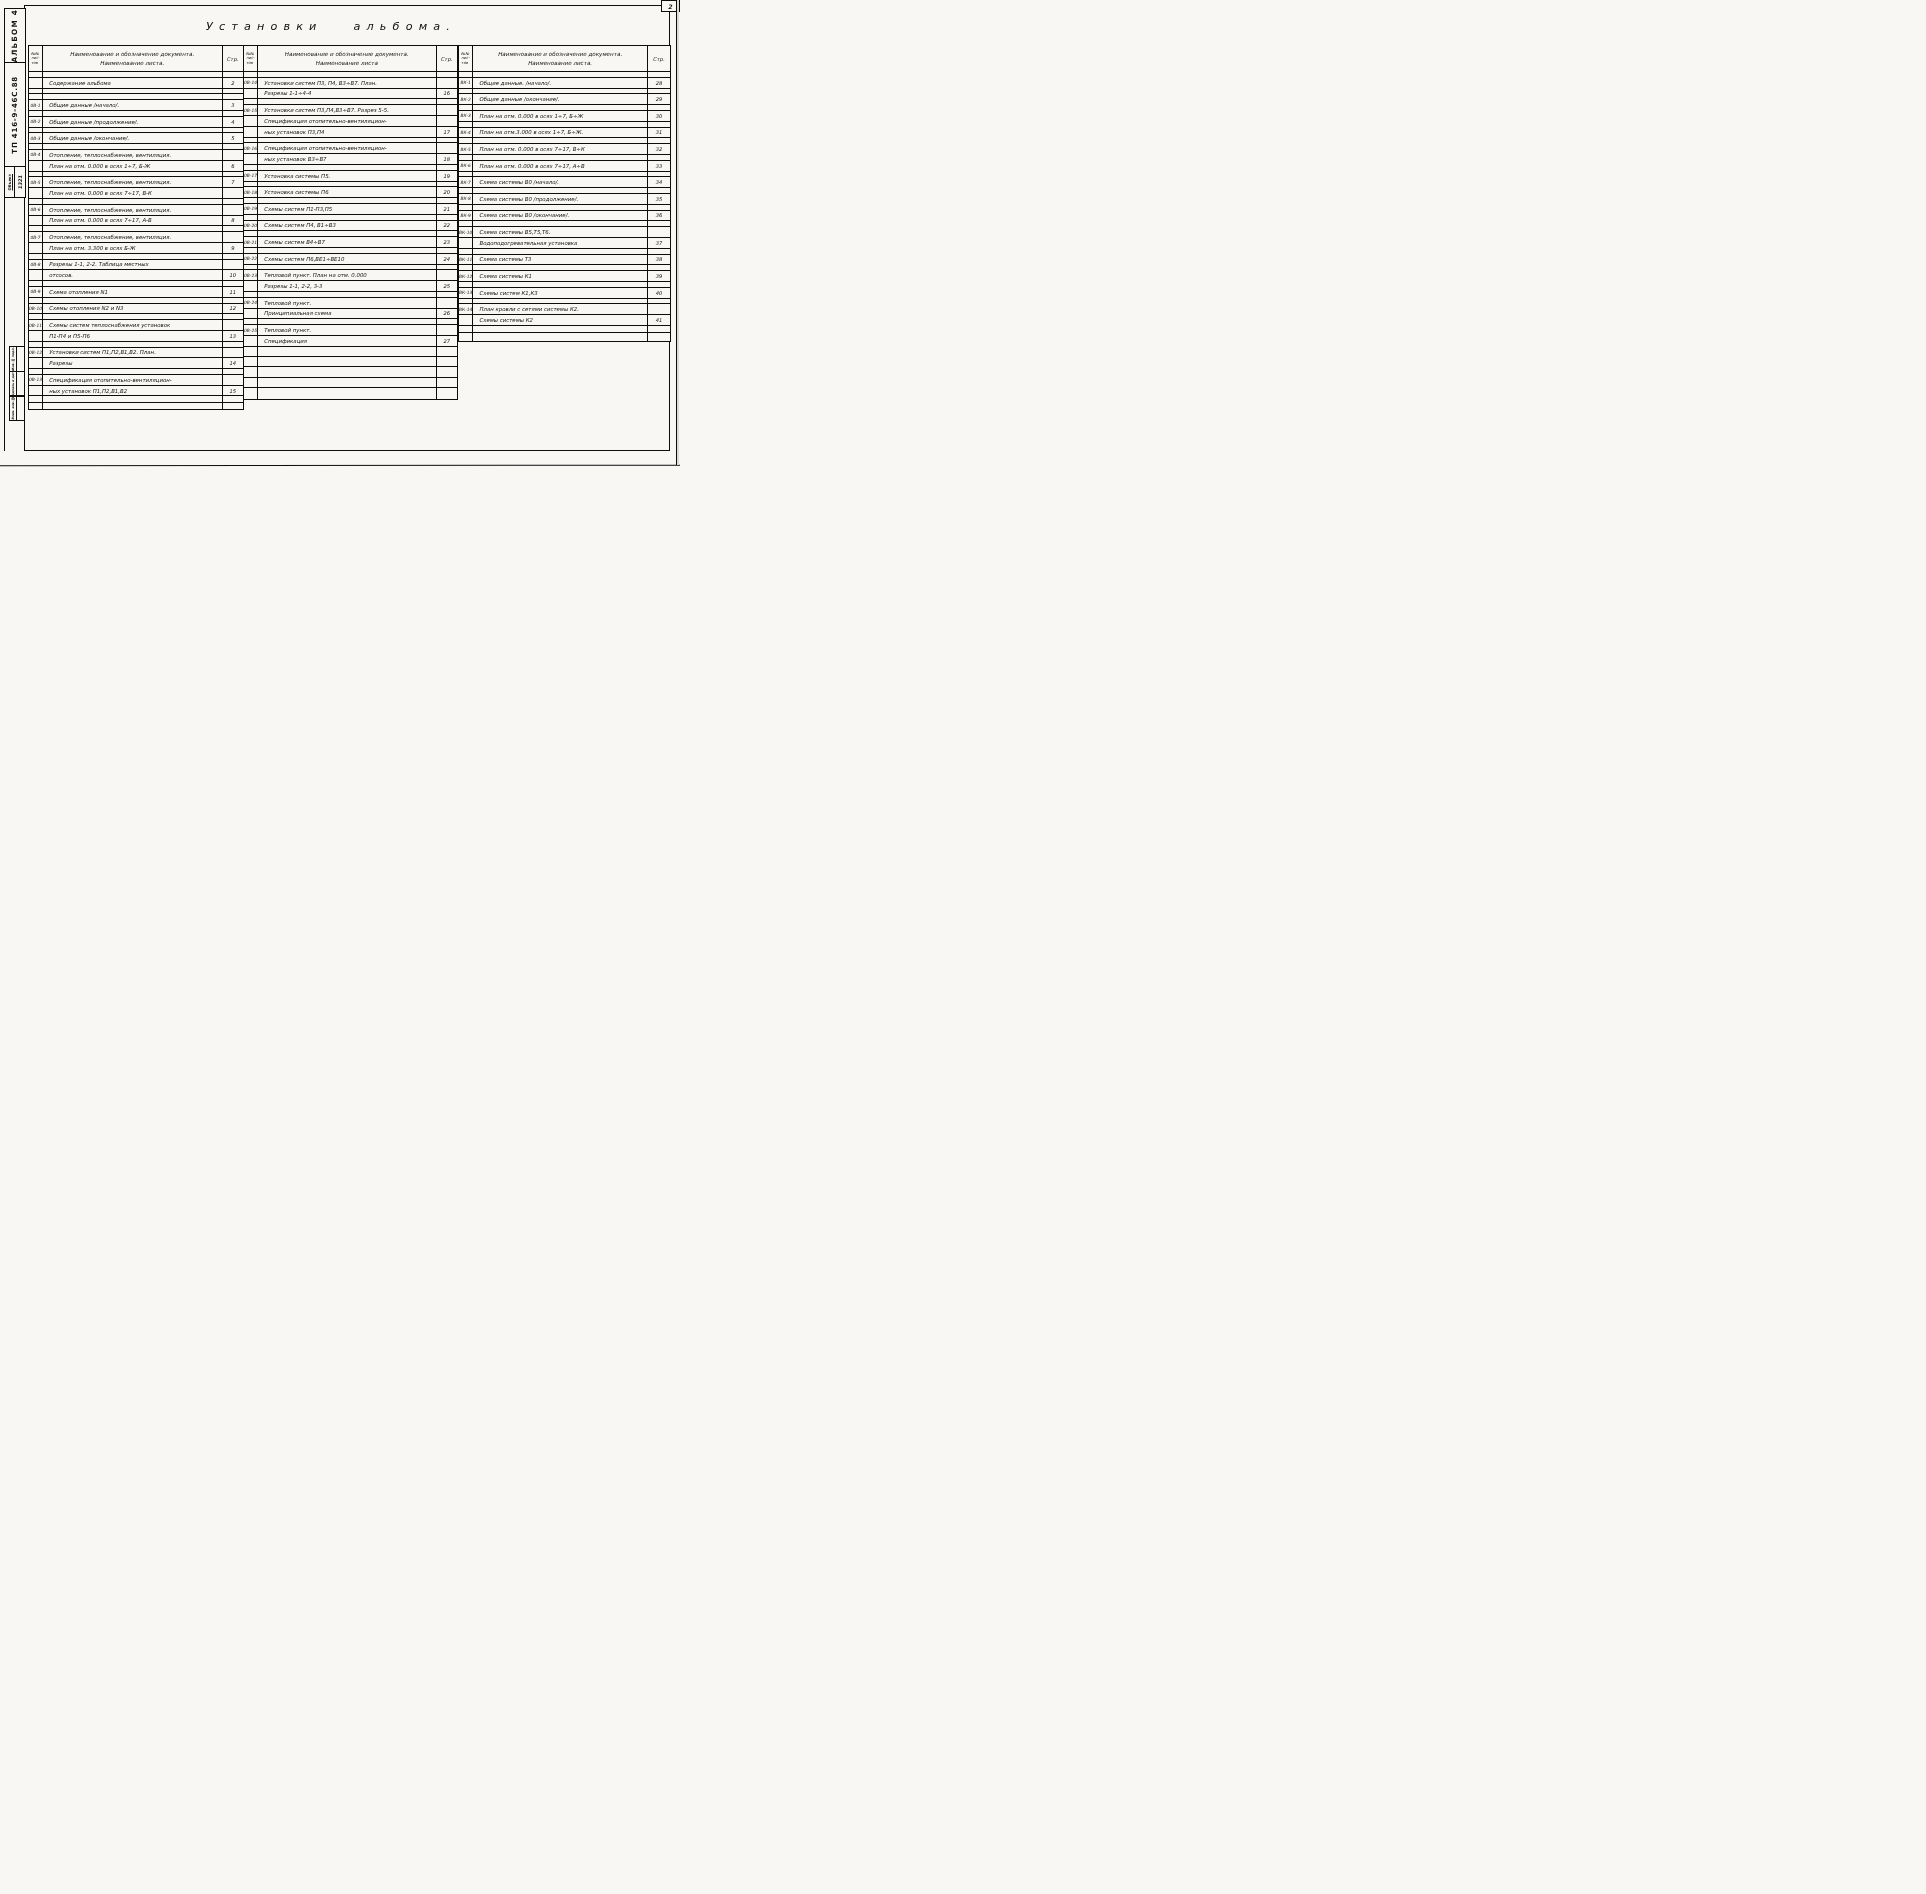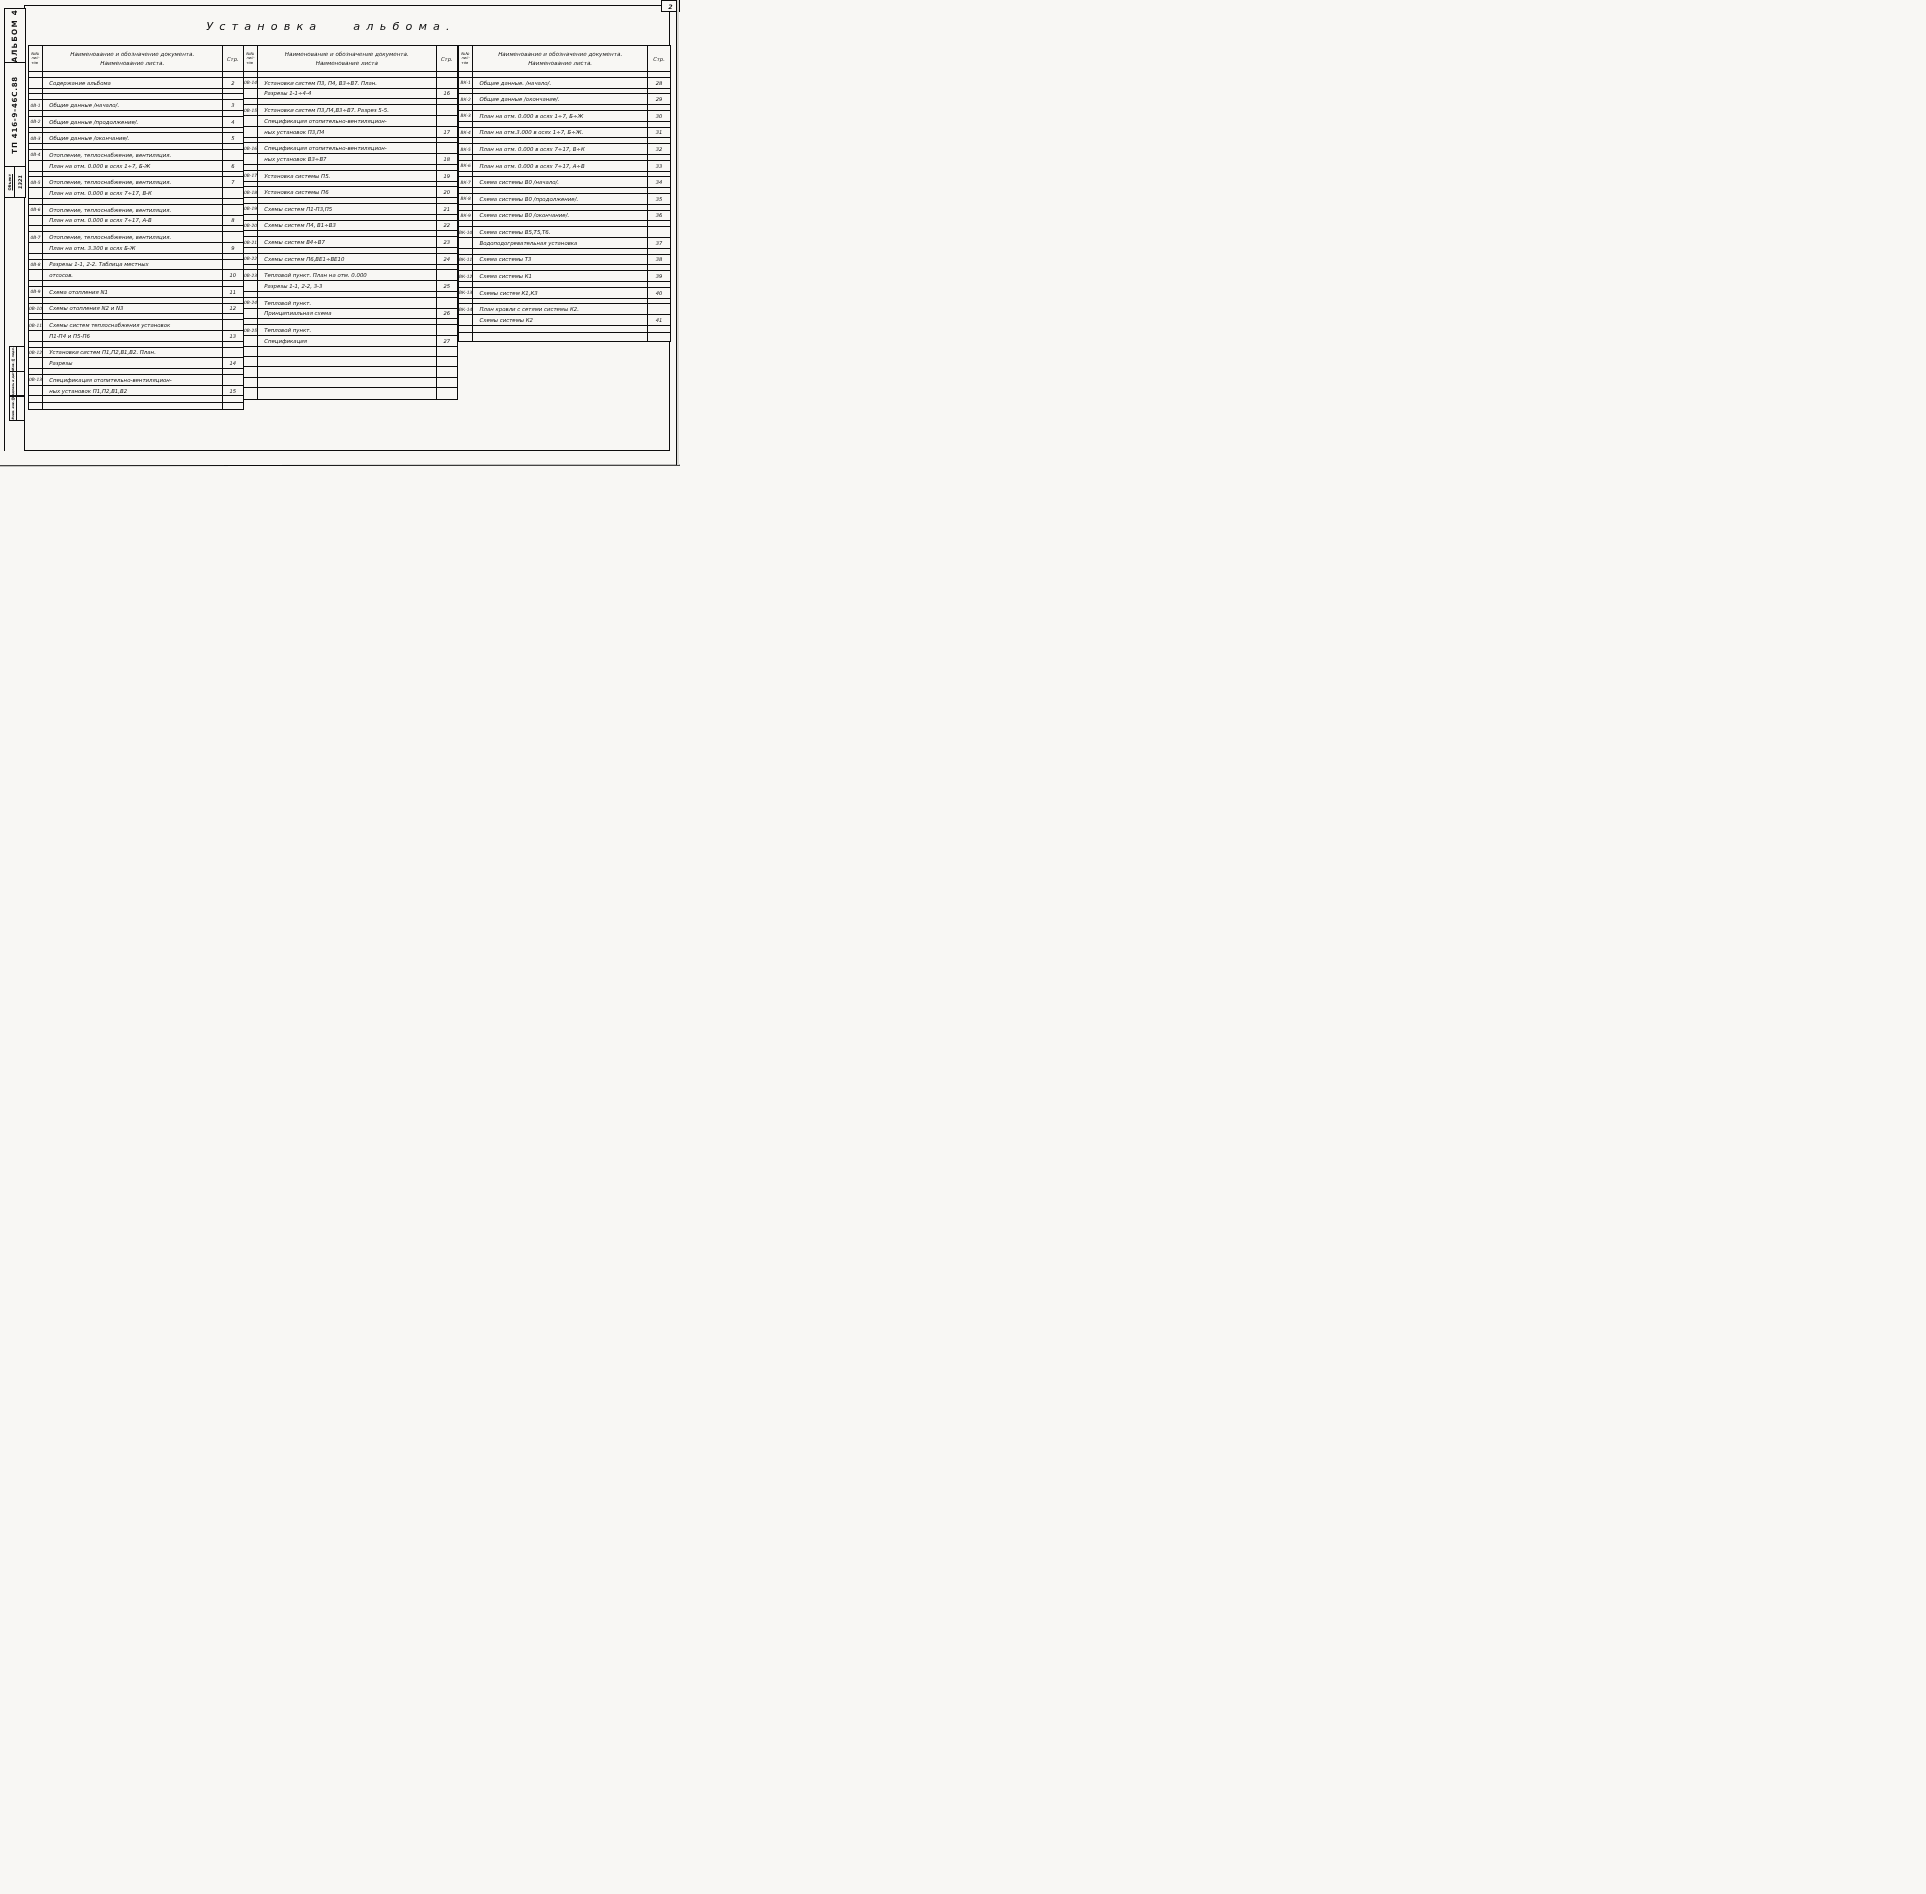--- a/index.html
+++ b/index.html
@@ -44,21 +44,21 @@
   .edge{background:#0d0d0d;}
   .edgeshade{background:#dcdbd6;}
 </style>
 </head>
 <body>
 
 <div class="abs frame" style="left:24px;top:5.4px;width:644px;height:444px;"></div>
 <div class="abs pagebox" style="left:661px;top:0.4px;width:17px;height:10px;">
   <span>2</span>
 </div>
-<div class="abs title" style="left:119px;top:20px;width:424px;">Установка альбома.</div>
+<div class="abs title" style="left:119px;top:20px;width:424px;">Установки альбома.</div>
 
 <div class="abs vline" style="left:4.2px;top:7.7px;width:0.8px;height:443px;"></div>
 <div class="abs sbox" style="left:4.2px;top:7.7px;width:19.6px;height:54px;">
   <span class="vtext album">АЛЬБОМ 4</span>
 </div>
 <div class="abs sbox" style="left:4.2px;top:62px;width:19.6px;height:104px;">
   <span class="vtext doccode">ТП 416-9-46С.88</span>
 </div>
 <div class="abs sbox" style="left:4.2px;top:166px;width:19.6px;height:30px;padding:0;">
   <div style="display:flex;width:100%;height:100%;">

